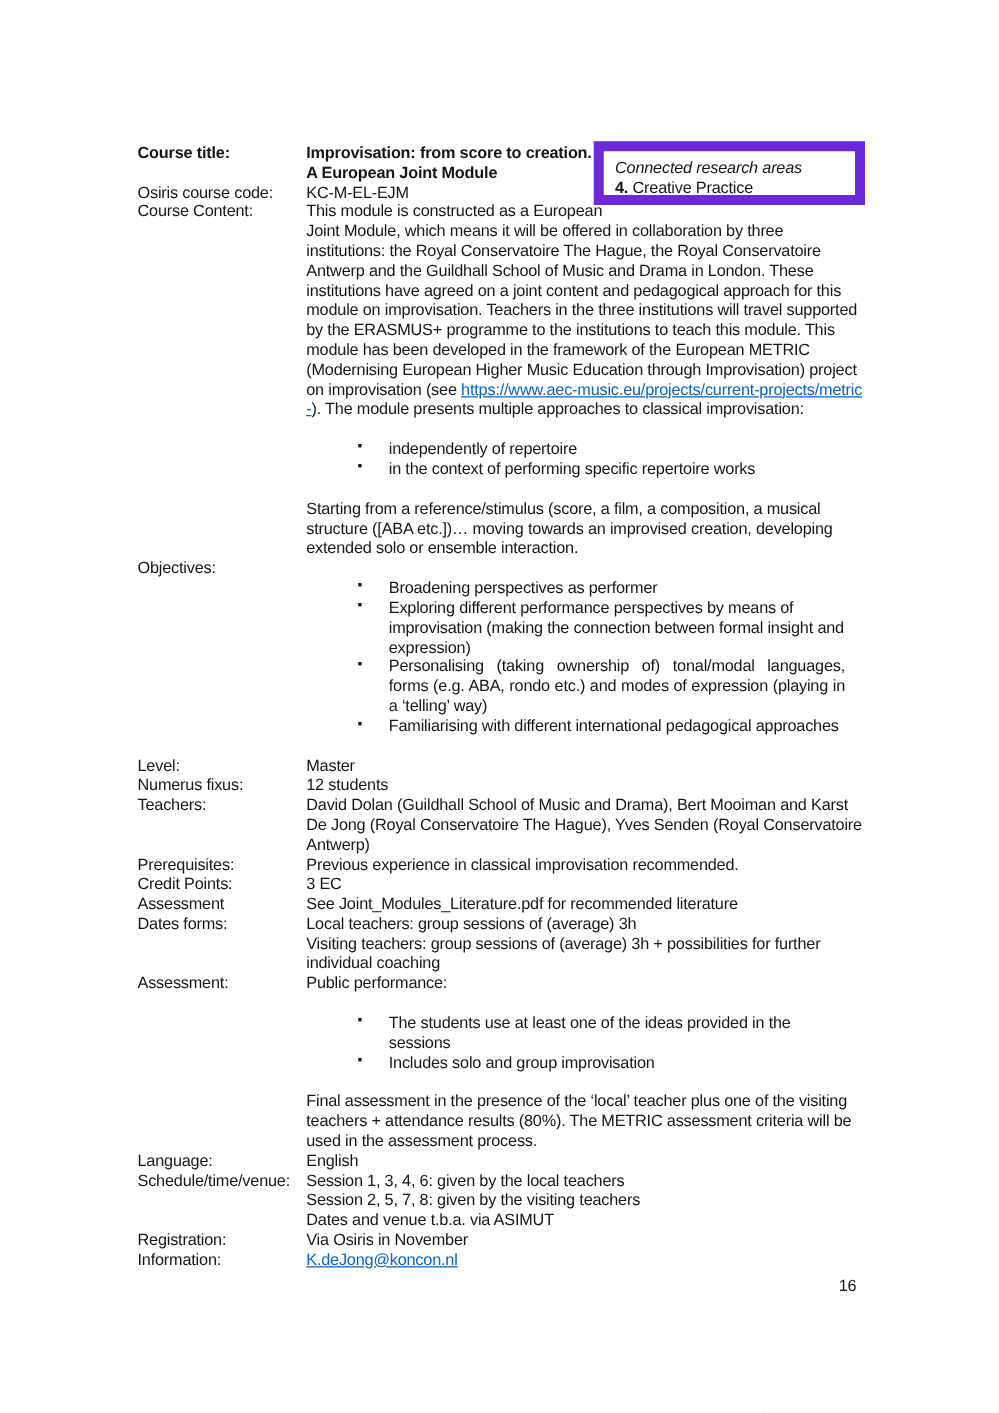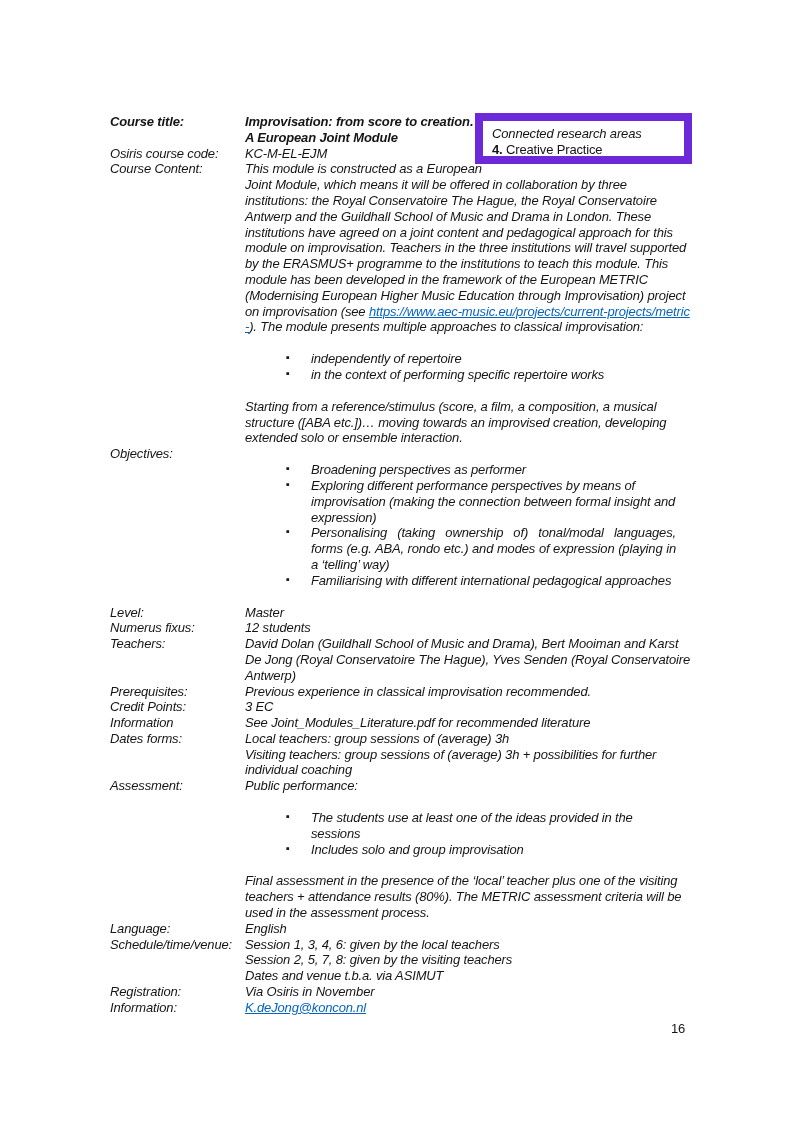--- a/index.html
+++ b/index.html
@@ -14,21 +14,20 @@
     letter-spacing: -0.15px;
     color: #151515;
     margin: 0 auto;
     overflow: hidden;
   }
   .content {
     position: absolute;
     left: 110px;
     top: 114px;
     width: 582px;
-    font-style: italic;
   }
   .row { display: flex; align-items: flex-start; }
   .label { flex: 0 0 135px; width: 135px; padding-right: 4px; box-sizing: border-box; }
   .value { flex: 1; min-width: 0; }
   .b { font-weight: bold; }
   p { margin: 0; padding: 0; }
   ul.sq { list-style: none; margin: 16px; padding: 0 0 0 25px; }
   ul.sq li { position: relative; padding-left: 25px; }
   ul.sq li::before {
     content: "▪";
@@ -128,21 +127,21 @@
       <div class="label">Prerequisites:</div>
       <div class="value">Previous experience in classical improvisation recommended.</div>
     </div>
 
     <div class="row">
       <div class="label">Credit Points:</div>
       <div class="value">3 EC</div>
     </div>
 
     <div class="row">
-      <div class="label">Information</div>
+      <div class="label">Assessment</div>
       <div class="value">See Joint_Modules_Literature.pdf for recommended literature</div>
     </div>
 
     <div class="row">
       <div class="label">Dates forms:</div>
       <div class="value">
         <p>Local teachers: group sessions of (average) 3h</p>
         <p>Visiting teachers: group sessions of (average) 3h + possibilities for further individual coaching</p>
       </div>
     </div>

